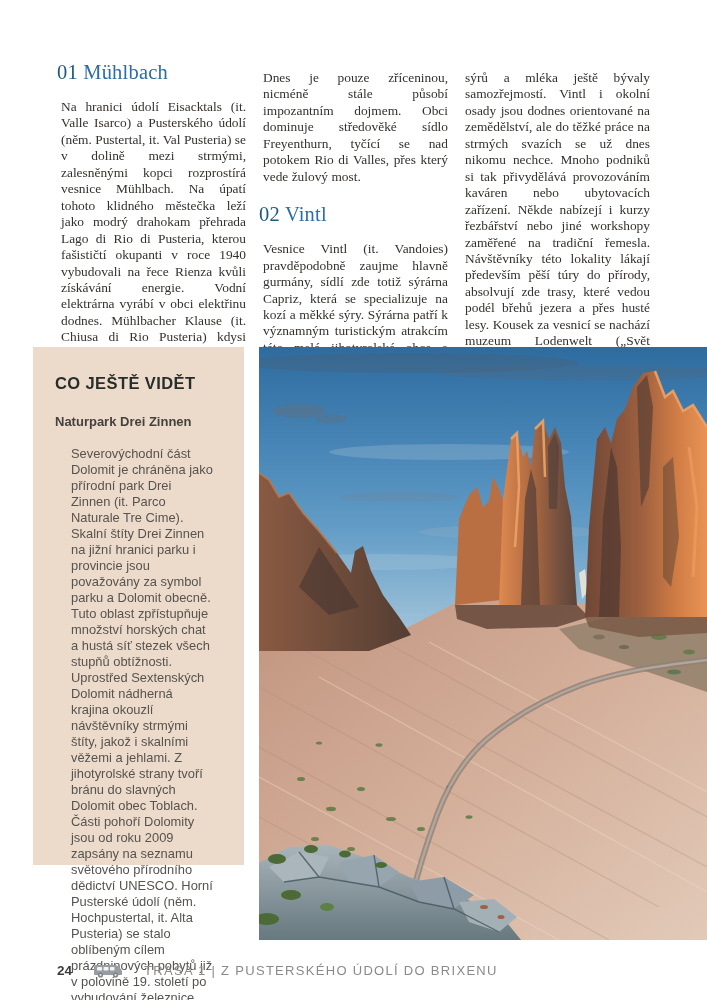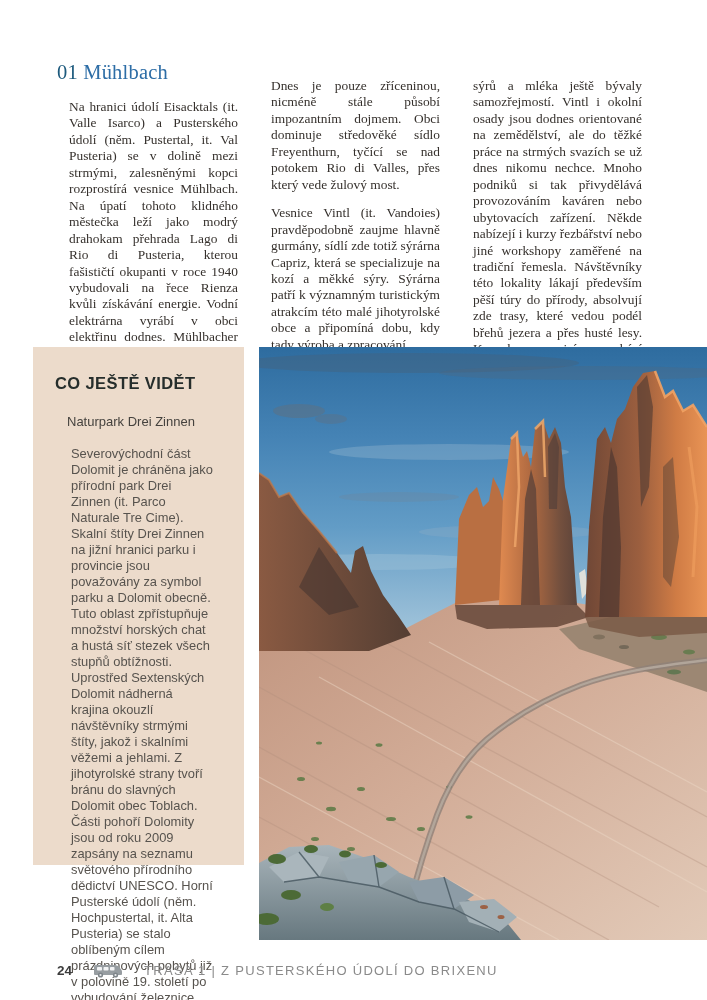--- a/index.html
+++ b/index.html
@@ -8,31 +8,31 @@
     background:#ffffff; overflow:hidden;
     font-family:"Liberation Serif", serif;
   }
 
   
   .columns { position:absolute; left:57px; top:60px; width:597px; display:flex; gap:9px; }
   .col { width:193px; }
   .entry-heading { margin:0 0 15px 0; font-weight:400; font-size:20.5px; line-height:24px; letter-spacing:.2px; color:#2d6da6; font-family:"Liberation Serif", serif; }
   .entry-heading .num { color:#1d5a7d; }
   .entry-heading.mid { margin:17px 0 15px 0; }
-  .col p { margin:12px; font-size:13.4px; line-height:16.45px; text-align:justify; color:#35302c; }
+  .col p { margin:4px; font-size:13.4px; line-height:16.45px; text-align:justify; color:#35302c; }
   .col.flow > p:first-child { padding-top:6px; }
 
   
   .sidebox {
     position:absolute; left:33px; top:347px; width:211px; height:518px;
     background:#ecdbcb; box-sizing:border-box; padding:27px 14px 0 22px;
     font-family:"Liberation Sans", sans-serif;
   }
   .sidebox .box-title { margin:0 0 21px 0; font-size:16.5px; font-weight:700; letter-spacing:.4px; color:#262e2c; }
-  .sidebox .box-subtitle { margin:12px; font-size:13px; line-height:16px; font-weight:400; color:#45423e; }
+  .sidebox .box-subtitle { margin:0; font-size:13px; line-height:16px; font-weight:700; color:#45423e; }
   .sidebox .box-body { margin:16px; font-size:12.9px; line-height:16px; color:#57534e; }
   .sidebox .box-link { margin:0; font-size:18px; line-height:16px; font-weight:700; color:#3f3c38; letter-spacing:.2px; }
 
   
   .photo { position:absolute; left:259px; top:347px; width:448px; height:593px; }
   .photo svg { display:block; width:100%; height:100%; }
 
   
   .footer { position:absolute; left:57px; top:961px; display:flex; align-items:center; gap:21px; font-family:"Liberation Sans", sans-serif; }
   .footer .pagenum { font-size:13.5px; font-weight:700; color:#3b3b3b; }
@@ -44,20 +44,21 @@
 
 <div class="page">
 
   <div class="columns">
     <div class="col">
       <h2 class="entry-heading"><span class="num">01</span> <span>Mühlbach</span></h2>
       <p>Na hranici údolí Eisacktals (it. Valle Isarco) a Pusterského údolí (něm. Pustertal, it. Val Pusteria) se v dolině mezi strmými, zalesněnými kopci rozprostírá vesnice Mühlbach. Na úpatí tohoto klidného městečka leží jako modrý drahokam přehrada Lago di Rio di Pusteria, kterou fašističtí okupanti v roce 1940 vybudovali na řece Rienza kvůli získávání energie. Vodní elektrárna vyrábí v obci elektřinu dodnes. Mühlbacher Klause (it. Chiusa di Rio Pusteria) kdysi sloužila jako pevnost a celnice.</p>
     </div>
     <div class="col flow">
       <p>Dnes je pouze zříceninou, nicméně stále působí impozantním dojmem. Obci dominuje středověké sídlo Freyenthurn, tyčící se nad potokem Rio di Valles, přes který vede žulový most.</p>
+      <h2 class="entry-heading mid"><span class="num">02</span> <span>Vintl</span></h2>
       <p>Vesnice Vintl (it. Vandoies) pravděpodobně zaujme hlavně gurmány, sídlí zde totiž sýrárna Capriz, která se specializuje na kozí a měkké sýry. Sýrárna patří k významným turistickým atrakcím této malé jihotyrolské obce a připomíná dobu, kdy tady výroba a zpracování</p>
     </div>
     <div class="col flow">
       <p>sýrů a mléka ještě bývaly samozřejmostí. Vintl i okolní osady jsou dodnes orientované na zemědělství, ale do těžké práce na strmých svazích se už dnes nikomu nechce. Mnoho podniků si tak přivydělává provozováním kaváren nebo ubytovacích zařízení. Někde nabízejí i kurzy řezbářství nebo jiné workshopy zaměřené na tradiční řemesla. Návštěvníky této lokality lákají především pěší túry do přírody, absolvují zde trasy, které vedou podél břehů jezera a přes husté lesy. Kousek za vesnicí se nachází muzeum Lodenwelt („Svět lodenu“), které připomíná tradici</p>
     </div>
   </div>
 
   <aside class="sidebox">
     <h3 class="box-title">CO JEŠTĚ VIDĚT</h3>
     <h4 class="box-subtitle">Naturpark Drei Zinnen</h4>

